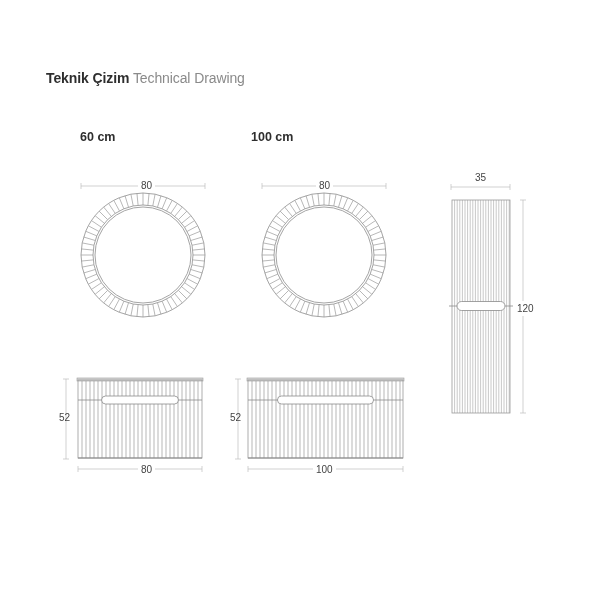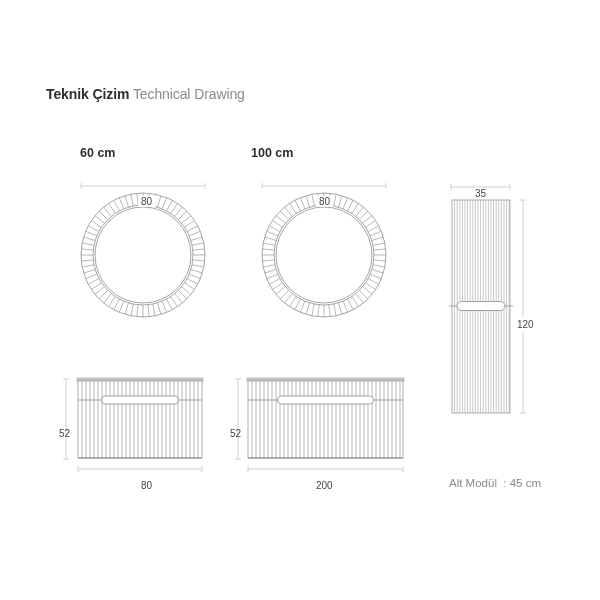--- a/index.html
+++ b/index.html
@@ -1,18 +1,18 @@
 <!DOCTYPE html>
 <html><head>
   <meta charset="utf-8">
   <style>
     html, body { margin: 0; padding: 0; background: #ffffff; }
     body { width: 600px; height: 600px; position: relative; overflow: hidden;
            font-family: "Liberation Sans", "DejaVu Sans", sans-serif; color: #333; }
-    .abs { position: absolute; margin-top: 16px; }
+    .abs { position: absolute; }
     .title { left: 46px; top: 70px; font-size: 14px; white-space: nowrap; letter-spacing: -0.1px; }
     .title .bold { font-weight: bold; color: #2e2e2e; }
     .title .light { color: #8a8a8a; }
     .size-label { font-weight: bold; font-size: 12.5px; color: #2e2e2e; }
     .dim { font-size: 10px; color: #444; }
     .notes { left: 449px; top: 455px; font-size: 11.5px; line-height: 24px; }
     .notes .head { color: #444; }
     .notes .line { color: #8a8a8a; }
     svg { position: absolute; left: 0; top: 0; }
   </style>
@@ -303,20 +303,19 @@
     </g>
 </svg>
 
 <div class="abs dim" style="left:138px; top:180px; background:#fff; padding:0 3px;">80</div>
 <div class="abs dim" style="left:316px; top:180px; background:#fff; padding:0 3px;">80</div>
 
 <div class="abs dim" style="left:59px; top:412px;">52</div>
 <div class="abs dim" style="left:138px; top:464px; background:#fff; padding:0 3px;">80</div>
 
 <div class="abs dim" style="left:230px; top:412px;">52</div>
-<div class="abs dim" style="left:313px; top:464px; background:#fff; padding:0 3px;">200</div>
+<div class="abs dim" style="left:313px; top:464px; background:#fff; padding:0 3px;">100</div>
 
 <div class="abs dim" style="left:472px; top:172px; background:#fff; padding:0 3px;">35</div>
 <div class="abs dim" style="left:517px; top:301px; background:#fff; padding:2px 0;">120</div>
 
 <div class="abs notes">
-  <div class="line" style="white-space:pre;">Alt Modül  : 45 cm</div>
 </div>
 
 </body></html>

